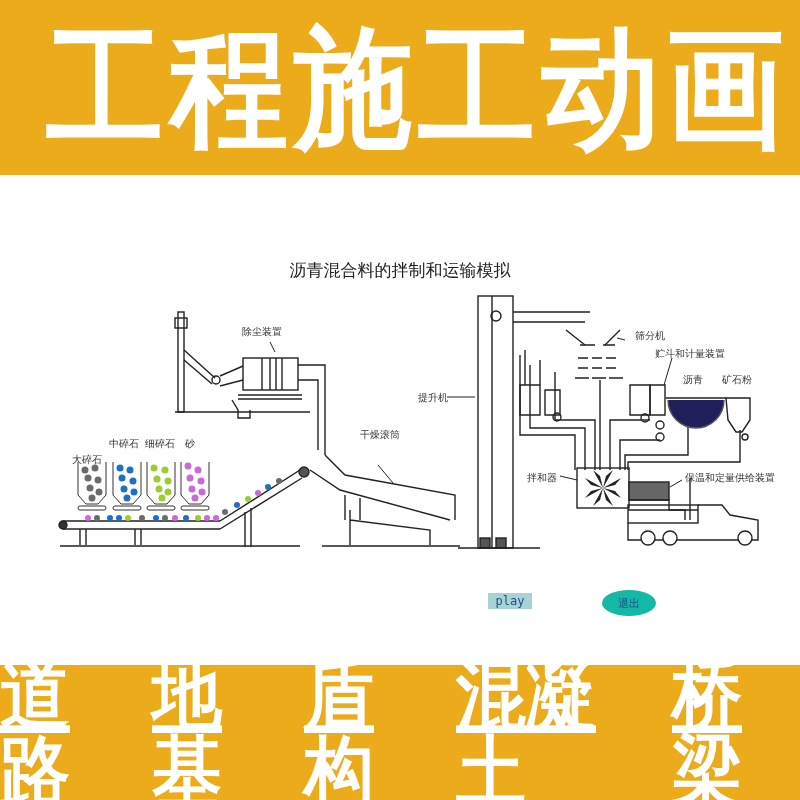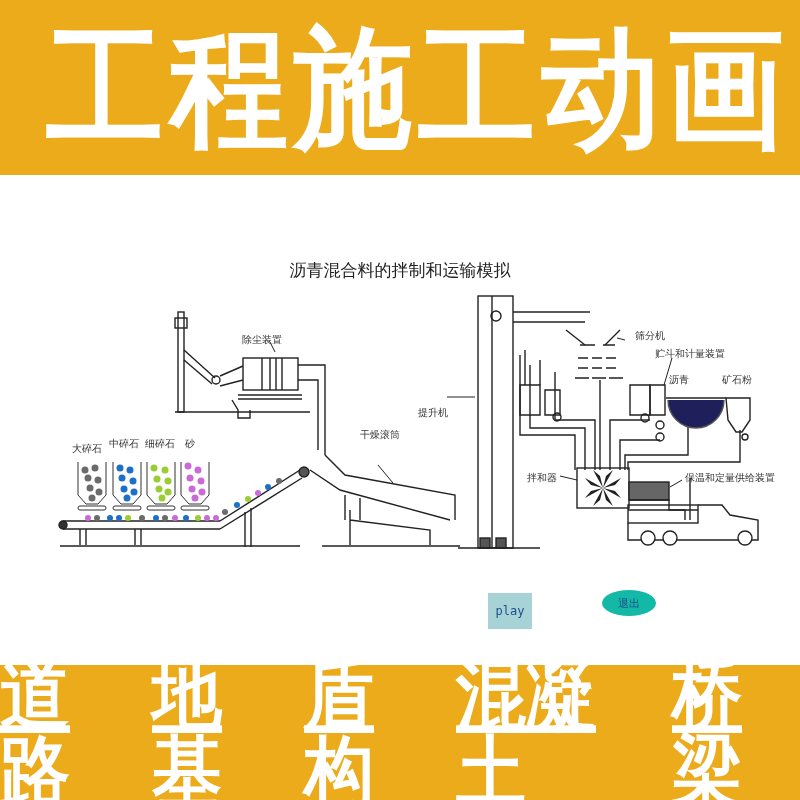--- a/index.html
+++ b/index.html
@@ -29,21 +29,21 @@
   .stage svg { position: absolute; left: 0; top: 0; }
 
   .sim-title {
     position: absolute; left: 0; width: 800px; top: 84px;
     text-align: center; font-size: 17px; color: #222;
     font-family: "DejaVu Serif", serif;
   }
   .lbl { position: absolute; font-size: 10px; color: #333; font-family: "DejaVu Serif", serif; white-space: nowrap; }
 
   .btn-play {
-    position: absolute; left: 488px; top: 418px; width: 44px; height: 36px;
+    position: absolute; left: 488px; top: 418px; width: 44px; height: 16px;
     background: #a8d3d6; color: #1b4f8a; font-family: "DejaVu Sans Mono", monospace;
     font-size: 12px; display: flex; align-items: center; justify-content: center; cursor: pointer;
   }
   .btn-exit {
     position: absolute; left: 602px; top: 415px; width: 54px; height: 26px;
     background: #14b8a6; color: #1b4f8a; border-radius: 50%;
     font-size: 11px; display: flex; align-items: center; justify-content: center; cursor: pointer;
     font-family: "DejaVu Serif", serif;
   }
 </style>
@@ -236,31 +236,31 @@
       <line x1="378" y1="465" x2="393" y2="483"></line>
       <line x1="617" y1="338" x2="625" y2="340"></line>
       <line x1="672" y1="358" x2="664" y2="385"></line>
       <line x1="560" y1="476" x2="577" y2="480"></line>
       <line x1="682" y1="480" x2="670" y2="487"></line>
     </g>
   </svg>
 
   <div class="sim-title">沥青混合料的拌制和运输模拟</div>
 
-  <div class="lbl" style="left:242px;top:158px">除尘装置</div>
-  <div class="lbl" style="left:418px;top:231px">提升机</div>
+  <div class="lbl" style="left:242px;top:150px">除尘装置</div>
+  <div class="lbl" style="left:418px;top:216px">提升机</div>
   <div class="lbl" style="left:360px;top:253px">干燥滚筒</div>
   <div class="lbl" style="left:635px;top:154px">筛分机</div>
   <div class="lbl" style="left:655px;top:172px">贮斗和计量装置</div>
-  <div class="lbl" style="left:669px;top:198px">沥青</div>
+  <div class="lbl" style="left:683px;top:198px">沥青</div>
   <div class="lbl" style="left:722px;top:198px">矿石粉</div>
   <div class="lbl" style="left:527px;top:296px">拌和器</div>
   <div class="lbl" style="left:685px;top:296px">保温和定量供给装置</div>
 
-  <div class="lbl" style="left:72px;top:267px">大碎石</div>
+  <div class="lbl" style="left:72px;top:278px">大碎石</div>
   <div class="lbl" style="left:109px;top:262px">中碎石</div>
   <div class="lbl" style="left:145px;top:262px">细碎石</div>
   <div class="lbl" style="left:185px;top:262px">砂</div>
 
   <div class="btn-play">play</div>
   <div class="btn-exit">退出</div>
 </div>
 
 <div class="banner bottom">
   <div class="tags">

